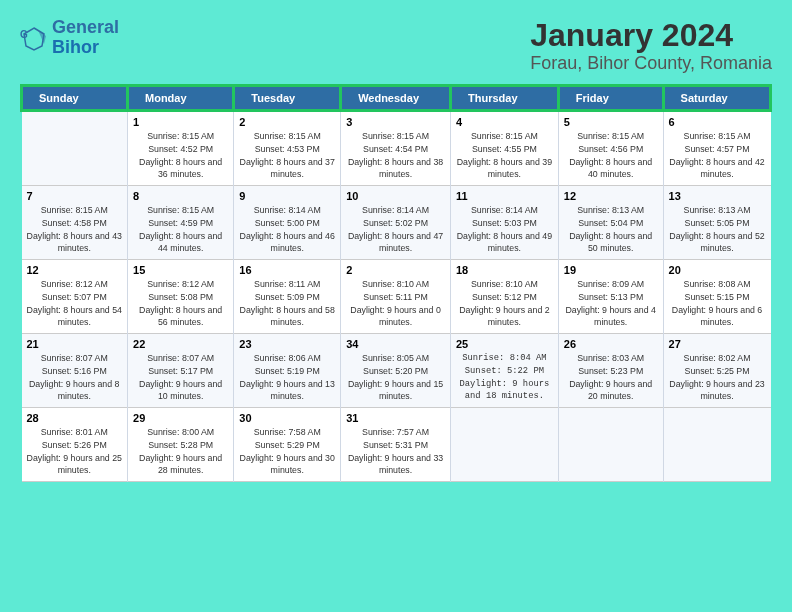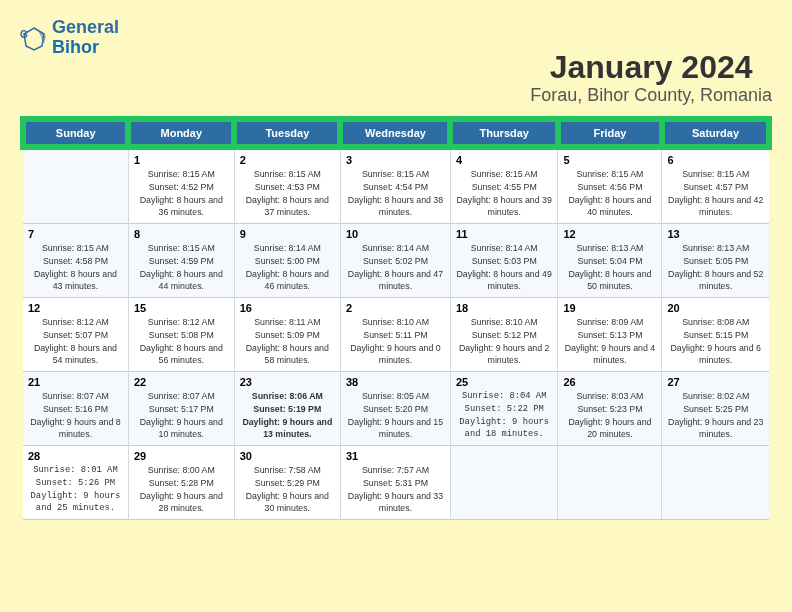--- a/index.html
+++ b/index.html
@@ -7,21 +7,21 @@
       font-family: Arial, sans-serif;
       background: #fff;
       width: 792px;
       height: 612px;
       overflow: hidden;
     }
     .page {
       width: 792px;
       height: 612px;
       padding: 18px 20px 12px 20px;
-      background: #fef9c3;
+      background: #5eead4;
     }
     .header {
       display: flex;
       justify-content: space-between;
       align-items: flex-start;
       margin-bottom: 10px;
     }
     .logo {
       display: flex;
       align-items: center;
@@ -34,46 +34,45 @@
     }
     .logo-text span {
       color: #1a6faf;
     }
     .logo-icon {
       width: 28px;
       height: 28px;
       margin-right: 4px;
     }
     .title-block {
-      text-align: center;
-      margin-top: 32px;
+      text-align: left;
     }
     .month-title {
       font-size: 32px;
       font-weight: bold;
       color: #333;
       line-height: 1.1;
     }
     .location {
       font-size: 18px;
       color: #555;
     }
     table {
       width: 100%;
       border-collapse: collapse;
       font-size: 9.5px;
     }
     thead tr th {
       background-color: #2e6da4;
       color: #fff;
-      text-align: center;
+      text-align: left;
       padding: 5px 16px;
       font-size: 11px;
       font-weight: bold;
-      border: 6px solid #22c55e;
+      border: 3px solid #22c55e;
     }
     tbody tr {
       border-bottom: 1px solid #ccc;
     }
     tbody tr:nth-child(odd) {
       background-color: #fff;
     }
     tbody tr:nth-child(even) {
       background-color: #f5f8fc;
     }
@@ -273,26 +272,26 @@
 Daylight: 9 hours and 8 minutes.</div>
           </td>
           <td>
             <span class="day-num">22</span>
             <div class="day-info" style="white-space: pre-line;">Sunrise: 8:07 AM
 Sunset: 5:17 PM
 Daylight: 9 hours and 10 minutes.</div>
           </td>
           <td>
             <span class="day-num">23</span>
-            <div class="day-info" style="white-space: pre-line; font-weight: bold;">Sunrise: 8:06 AM
+            <div class="day-info" style="white-space: pre-line;">Sunrise: 8:06 AM
 Sunset: 5:19 PM
 Daylight: 9 hours and 13 minutes.</div>
           </td>
           <td>
-            <span class="day-num">38</span>
+            <span class="day-num">34</span>
             <div class="day-info" style="white-space: pre-line;">Sunrise: 8:05 AM
 Sunset: 5:20 PM
 Daylight: 9 hours and 15 minutes.</div>
           </td>
           <td>
             <span class="day-num">25</span>
             <div class="day-info" style="white-space: pre-line; font-family: Liberation Mono, monospace;">Sunrise: 8:04 AM
 Sunset: 5:22 PM
 Daylight: 9 hours and 18 minutes.</div>
           </td>
@@ -305,21 +304,21 @@
           <td>
             <span class="day-num">27</span>
             <div class="day-info" style="white-space: pre-line;">Sunrise: 8:02 AM
 Sunset: 5:25 PM
 Daylight: 9 hours and 23 minutes.</div>
           </td>
         </tr>
         <tr>
           <td>
             <span class="day-num">28</span>
-            <div class="day-info" style="white-space: pre-line; font-family: Liberation Mono, monospace;">Sunrise: 8:01 AM
+            <div class="day-info" style="white-space: pre-line;">Sunrise: 8:01 AM
 Sunset: 5:26 PM
 Daylight: 9 hours and 25 minutes.</div>
           </td>
           <td>
             <span class="day-num">29</span>
             <div class="day-info" style="white-space: pre-line;">Sunrise: 8:00 AM
 Sunset: 5:28 PM
 Daylight: 9 hours and 28 minutes.</div>
           </td>
           <td>

